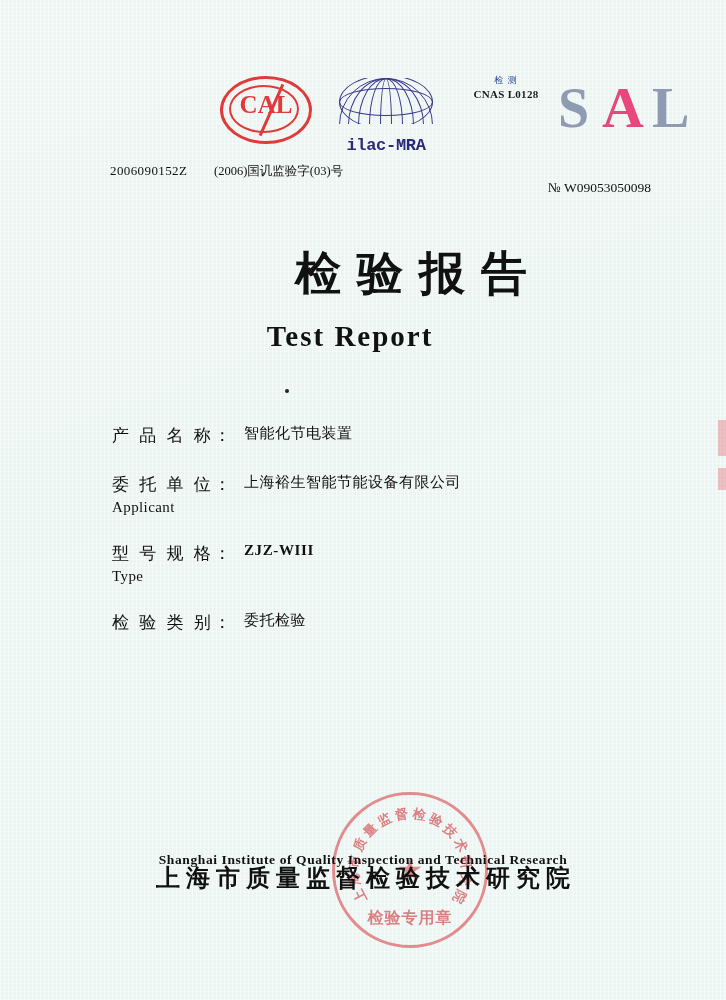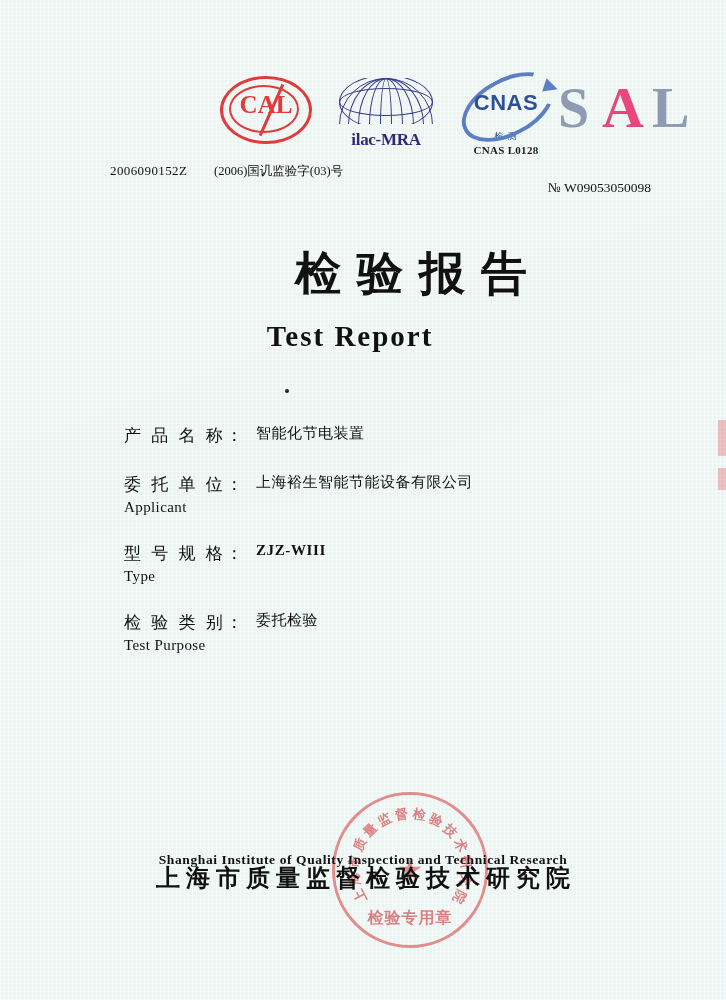--- a/index.html
+++ b/index.html
@@ -104,26 +104,26 @@
   }
   .ilac .globe span {
     position: absolute;
     left: 50%;
     top: 0;
     transform: translateX(-50%);
     border: 1.2px solid #3a3a8c;
     border-radius: 50%;
   }
   .ilac .txt {
-    font-family: Liberation Serif, serif;
+    font-family: Liberation Mono, monospace;
     font-weight: bold;
     font-size: 17px;
     color: #2b2b7a;
     letter-spacing: -0.3px;
-    margin-top: 6px;
+    margin-top: 12px;
   }
   
   .cnas { left: 448px; top: 14px; width: 116px; }
   .cnas .swoosh {
     position: relative;
     width: 108px; height: 56px;
     margin: 0 auto;
   }
   .cnas .swoosh .arc {
     position: absolute;
@@ -243,21 +243,21 @@
     left: 285px;
     width: 4px; height: 4px;
     background: #222;
     border-radius: 50%;
   }
 
   
   .fields {
     position: absolute;
     top: 424px;
-    left: 124px;
+    left: 112px;
     width: 540px;
   }
   .field { position: relative; margin-bottom: 26px; }
   .f-cn {
     font-family: "Liberation Serif", serif;
     font-size: 17px;
     color: #111;
     letter-spacing: 3px;
     display: inline-block;
     width: 128px;
@@ -384,25 +384,20 @@
         <span style="width:54px;height:92px;top:0;"></span>
         <span style="width:32px;height:92px;top:0;"></span>
         <span style="width:10px;height:92px;top:0;"></span>
         <span style="width:92px;height:26px;top:10px;"></span>
         <span style="width:92px;height:52px;top:-3px;"></span>
       </div>
       <div class="txt">ilac-MRA</div>
     </div>
 
     <div class="logo cnas">
-      <div class="swoosh">
-        <div class="arc"></div>
-        <div class="arrow"></div>
-        <div class="word">CNAS</div>
-      </div>
       <div class="sub">检 测</div>
       <div class="code">CNAS L0128</div>
     </div>
 
     <div class="logo sal">
       <div class="mark">
         <span class="s">S</span>
         <span class="a">A</span>
         <span class="l">L</span>
       </div>
@@ -435,21 +430,20 @@
 
     <div class="field">
       <span class="f-cn">型 号 规 格：</span>
       <span class="f-val bold">ZJZ-WIII</span>
       <div class="f-en">Type</div>
     </div>
 
     <div class="field">
       <span class="f-cn">检 验 类 别：</span>
       <span class="f-val">委托检验</span>
-      <div class="f-en">Test Purpose</div>
     </div>
   </div>
 
   <div class="seal">
     <div class="ring-text">
         <span style="transform: rotate(-118deg) translate(0px, -58px) rotate(0deg) translate(-6px, -7px);">上</span>
         <span style="transform: rotate(-99.8462deg) translate(0px, -58px) rotate(0deg) translate(-6px, -7px);">海</span>
         <span style="transform: rotate(-81.6923deg) translate(0px, -58px) rotate(0deg) translate(-6px, -7px);">市</span>
         <span style="transform: rotate(-63.5385deg) translate(0px, -58px) rotate(0deg) translate(-6px, -7px);">质</span>
         <span style="transform: rotate(-45.3846deg) translate(0px, -58px) rotate(0deg) translate(-6px, -7px);">量</span>

